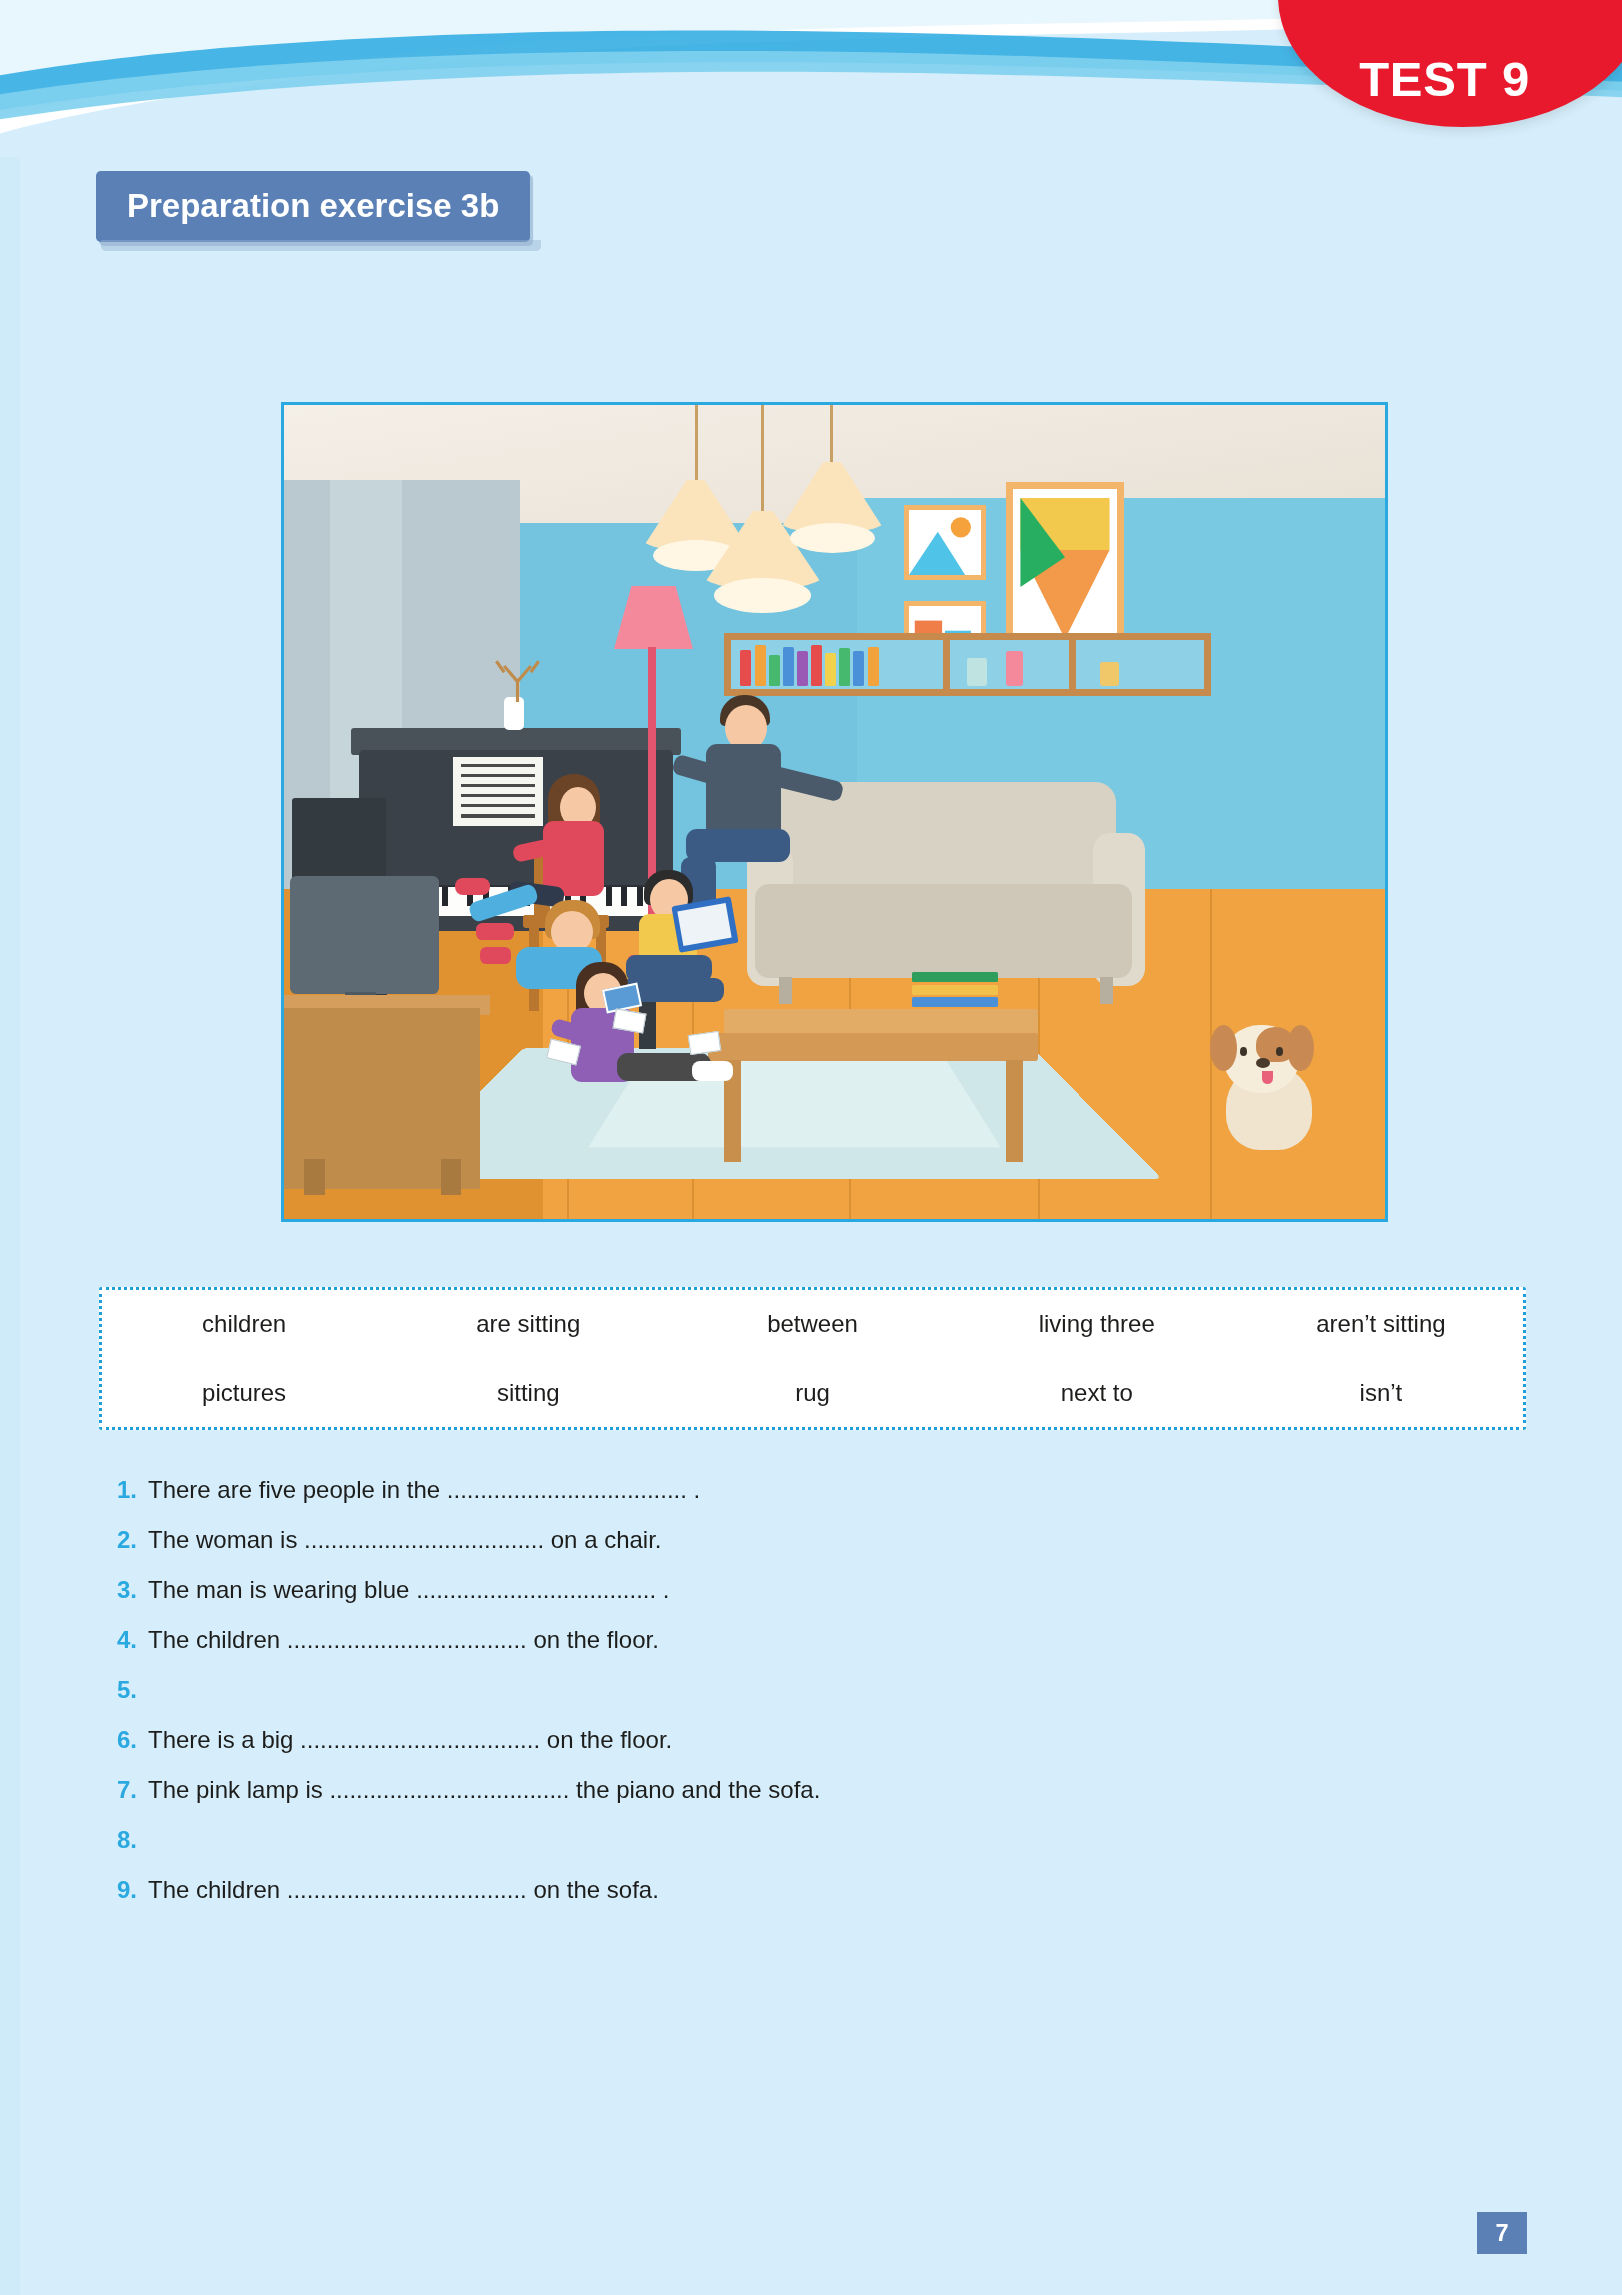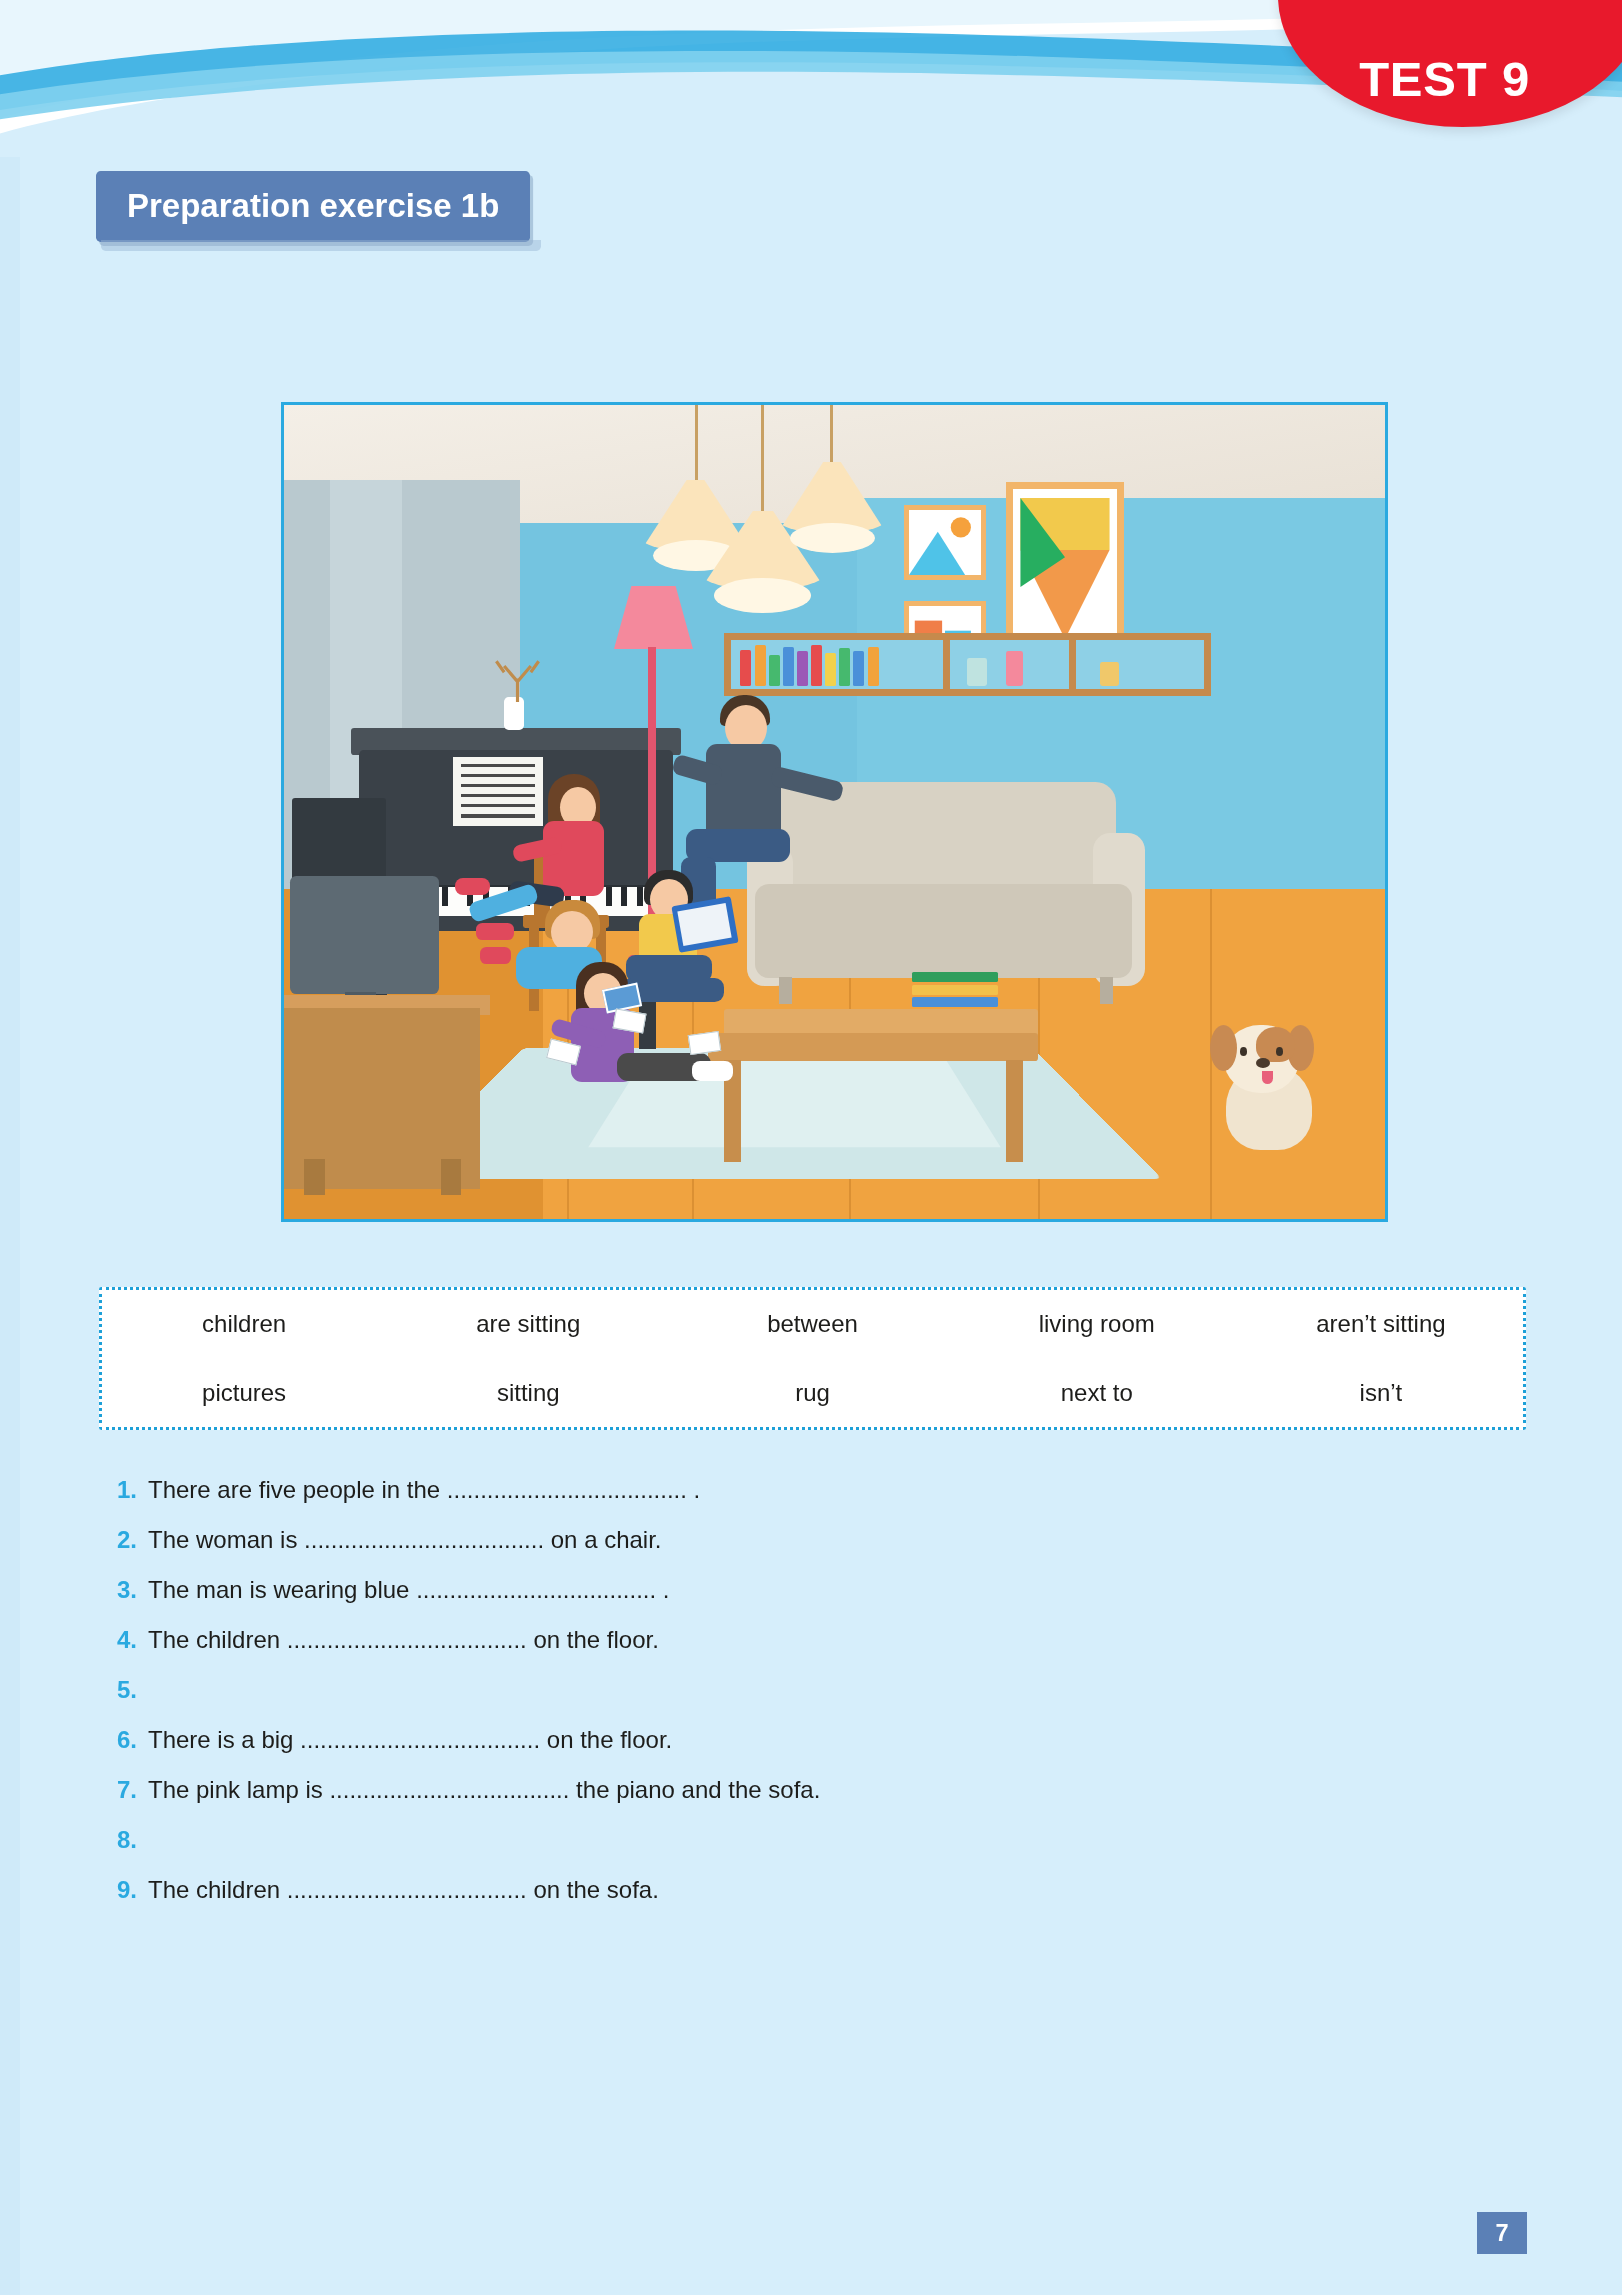--- a/index.html
+++ b/index.html
@@ -448,21 +448,21 @@
       <path d="M0,96 C300,44 760,28 1300,46 C1650,58 1900,70 2067,78 L2067,116 C1860,104 1600,92 1280,84 C760,70 330,88 0,140 Z" fill="#2aa9e0" opacity="0.85"></path>
       <path d="M0,120 C320,70 780,54 1320,72 C1670,84 1910,96 2067,104 L2067,124 C1880,116 1620,104 1300,96 C780,82 340,100 0,152 Z" fill="#7fd0ee" opacity="0.9"></path>
     </svg>
   </div>
 
   <div class="test-badge">
     <div class="test-badge-label">TEST 9</div>
   </div>
 
   <div class="heading-wrap">
-    <div class="heading-tab">Preparation exercise 1b</div>
+    <div class="heading-tab">Preparation exercise 3b</div>
   </div>
 
 
   <div class="picture-frame">
 
     <div class="ceiling"></div>
     <div class="ceiling-slant"></div>
     <div class="wall-blue"></div>
     <div class="wall-blue-2"></div>
     <div class="wall-left-grey"></div>
@@ -664,21 +664,21 @@
     <div class="dog-eye" style="left:992px"></div>
     <div class="dog-nose"></div>
     <div style="position:absolute; left:978px; top:666px; width:11px; height:12.6px; background:#e8607a; border-radius:0 0 6.3px 6.3px;"></div>
   </div>
 
   <div class="wordbox">
     <div class="wordbox-row">
       <div class="word">children</div>
       <div class="word">are sitting</div>
       <div class="word">between</div>
-      <div class="word">living room</div>
+      <div class="word">living three</div>
       <div class="word">aren’t sitting</div>
     </div>
     <div class="wordbox-row">
       <div class="word">pictures</div>
       <div class="word">sitting</div>
       <div class="word">rug</div>
       <div class="word">next to</div>
       <div class="word">isn’t</div>
     </div>
   </div>

